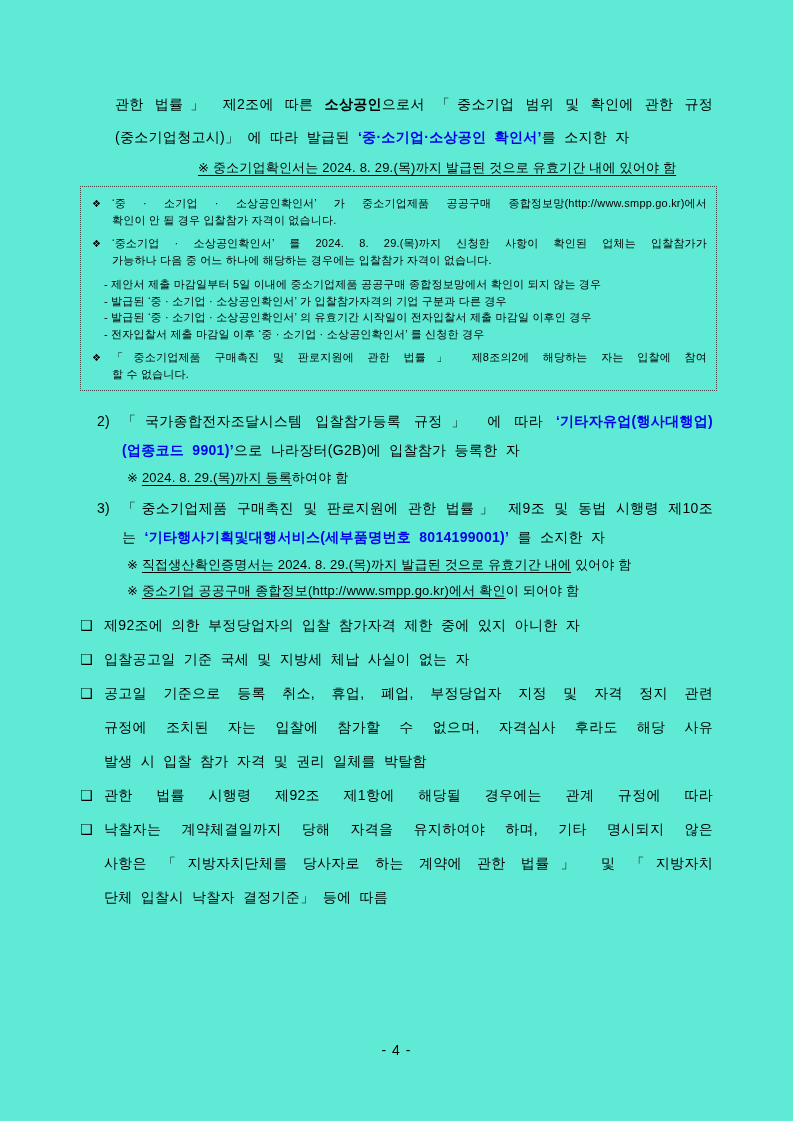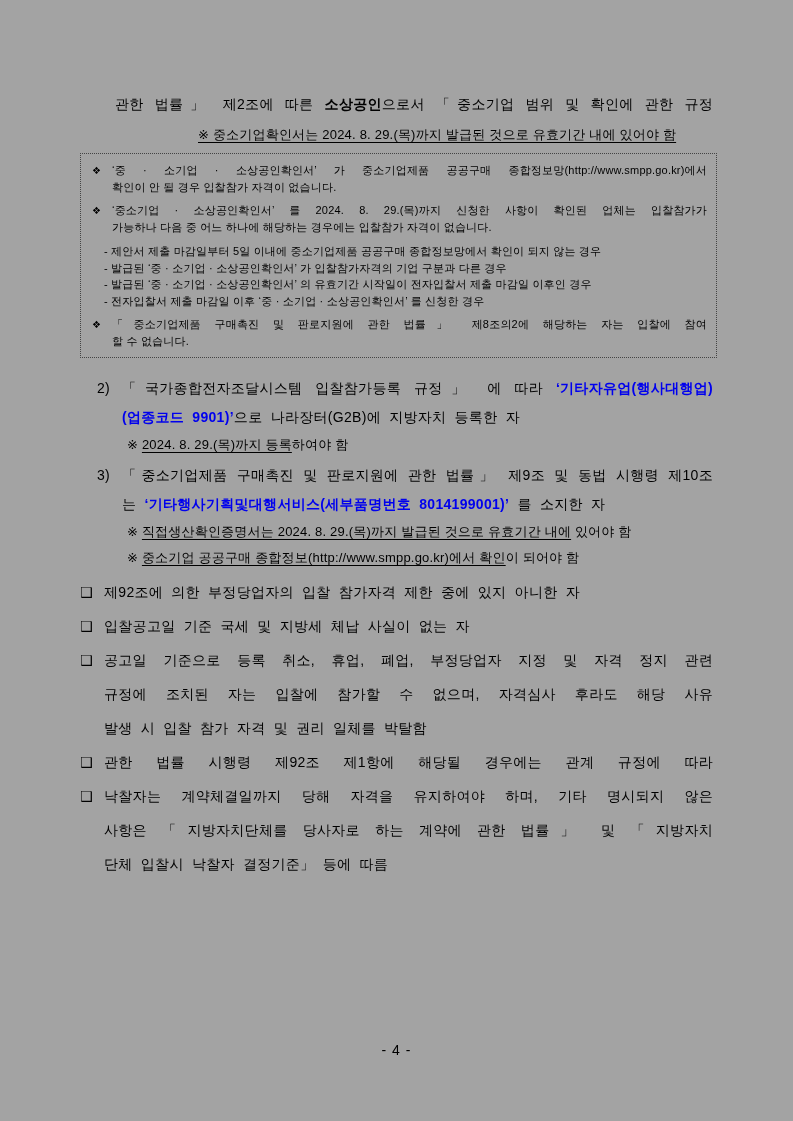--- a/index.html
+++ b/index.html
@@ -1,20 +1,20 @@
 <!DOCTYPE html>
 <html><head>
 <meta charset="utf-8">
 <style>
   html,body { margin:0; padding:0; background:#e8e8e8; }
   .page {
     position: relative;
     width: 793px; height: 1121px;
     margin: 0 auto;
-    background: #a3a3a3;
+    background: #5eead4;
     overflow: hidden;
     font-family: "Liberation Sans", "DejaVu Sans", sans-serif;
     color: #000000;
     -webkit-font-smoothing: antialiased;
   }
   .content { position: absolute; left: 80px; top: 88px; width: 637px; }
 
   
   .j  { text-align: justify; text-align-last: justify; }
   .ws { word-spacing: 4px; }
@@ -64,20 +64,21 @@
     text-align: center; font-size: 14px; letter-spacing: 1px;
   }
 </style>
 </head>
 <body>
 
 <div class="page">
   <div class="content">
 
     <div class="p1line j"><span>관한 법률」 제2조에 따른 </span><span class="b">소상공인</span><span>으로서 「중소기업 범위 및 확인에 관한 규정</span></div>
+    <div class="p1line ws"><span>(중소기업청고시)」 에 따라 발급된 </span><span class="blue">‘중·소기업·소상공인 확인서’</span><span>를 소지한 자</span></div>
     <div class="note1 u">※ 중소기업확인서는 2024. 8. 29.(목)까지 발급된 것으로 유효기간 내에 있어야 함</div>
 
     <div class="box">
       <div class="bi">
         <span class="dia">❖</span>
         <div class="bt">
           <div class="bxj">‘중 · 소기업 · 소상공인확인서’ 가 중소기업제품 공공구매 종합정보망(http://www.smpp.go.kr)에서</div>
           <div>확인이 안 될 경우 입찰참가 자격이 없습니다.</div>
         </div>
       </div>
@@ -99,21 +100,21 @@
         <div class="bt">
           <div class="bxj">「중소기업제품 구매촉진 및 판로지원에 관한 법률」 제8조의2에 해당하는 자는 입찰에 참여</div>
           <div>할 수 없습니다.</div>
         </div>
       </div>
     </div>
 
     <div class="numitem" style="margin-top:16px">
       <span class="num">2)</span>
       <div class="j"><span>「국가종합전자조달시스템 입찰참가등록 규정」 에 따라 </span><span class="blue">‘기타자유업(행사대행업)</span></div>
-      <div class="ws"><span class="blue">(업종코드 9901)’</span><span>으로 나라장터(G2B)에 지방자치 등록한 자</span></div>
+      <div class="ws"><span class="blue">(업종코드 9901)’</span><span>으로 나라장터(G2B)에 입찰참가 등록한 자</span></div>
     </div>
     <div class="itemnote"><span>※ </span><span class="u">2024. 8. 29.(목)까지 등록</span><span>하여야 함</span></div>
 
     <div class="numitem" style="margin-top:3px">
       <span class="num">3)</span>
       <div class="j">「중소기업제품 구매촉진 및 판로지원에 관한 법률」 제9조 및 동법 시행령 제10조</div>
       <div class="ws"><span>는 </span><span class="blue">‘기타행사기획및대행서비스(세부품명번호 8014199001)’</span><span> 를 소지한 자</span></div>
     </div>
     <div class="itemnote"><span>※ </span><span class="u">직접생산확인증명서는 2024. 8. 29.(목)까지 발급된 것으로 유효기간 내에</span><span> 있어야 함</span></div>
     <div class="itemnote"><span>※ </span><span class="u">중소기업 공공구매 종합정보(http://www.smpp.go.kr)에서 확인</span><span>이 되어야 함</span></div>

